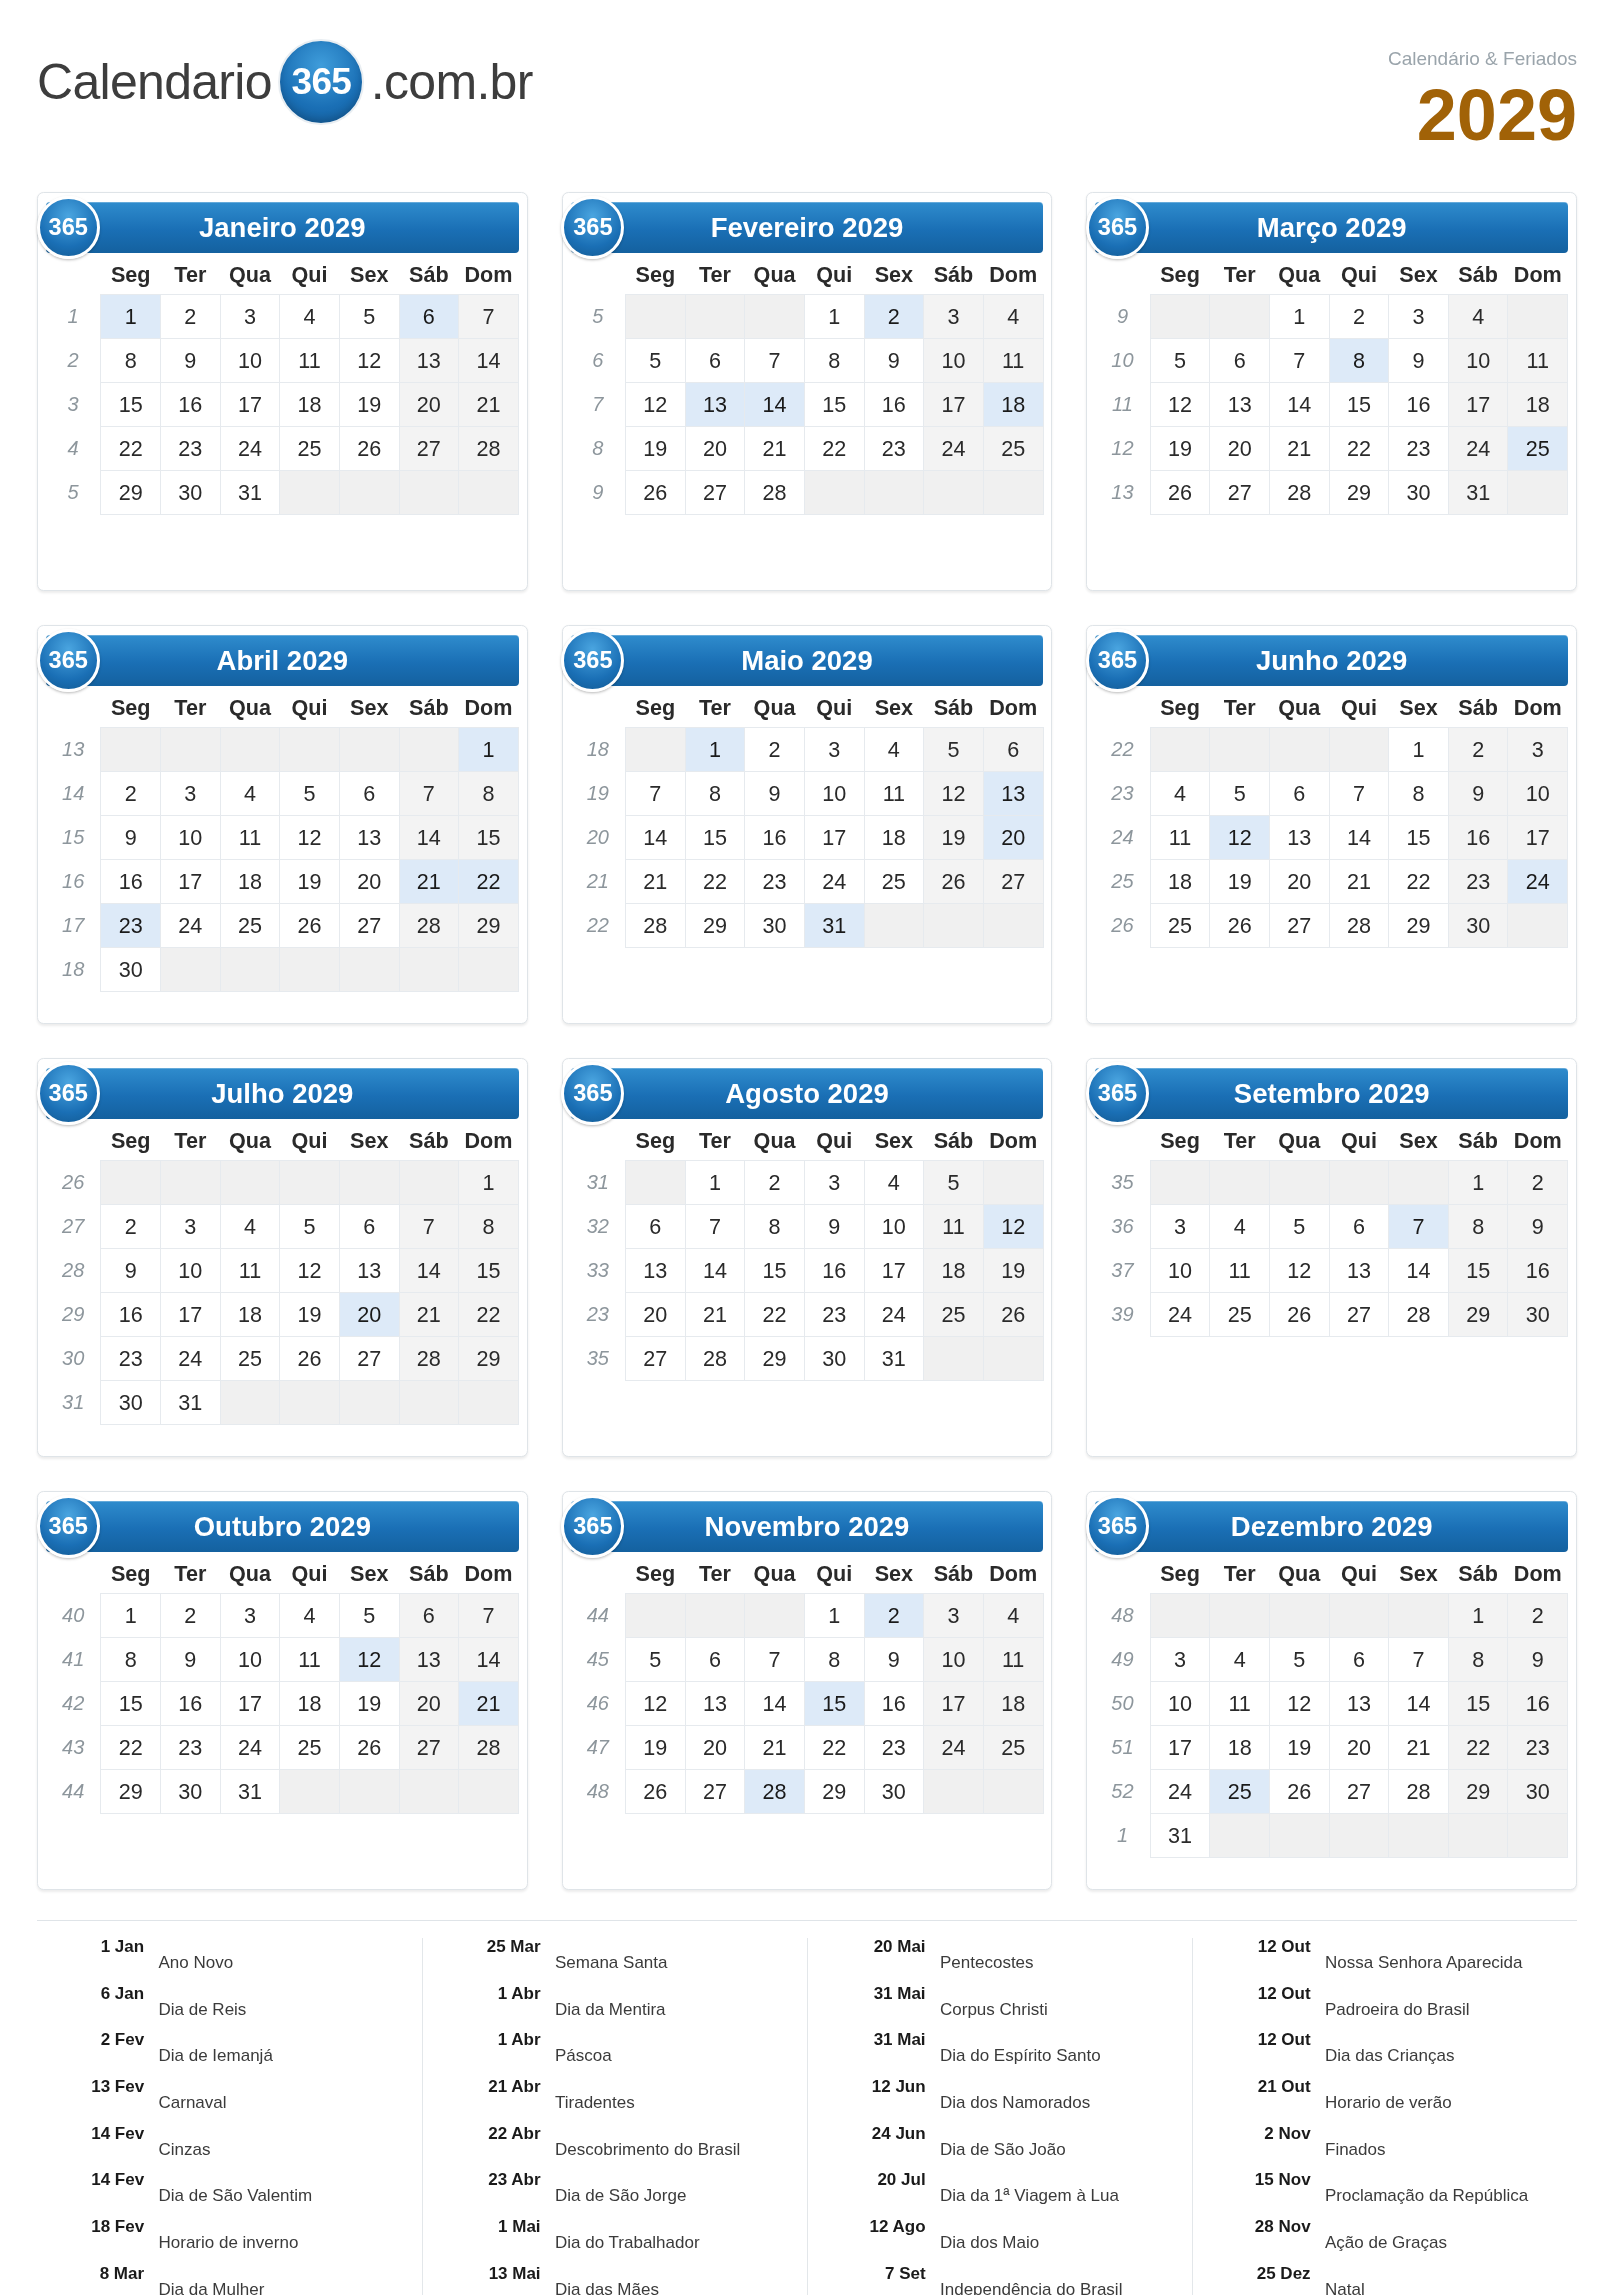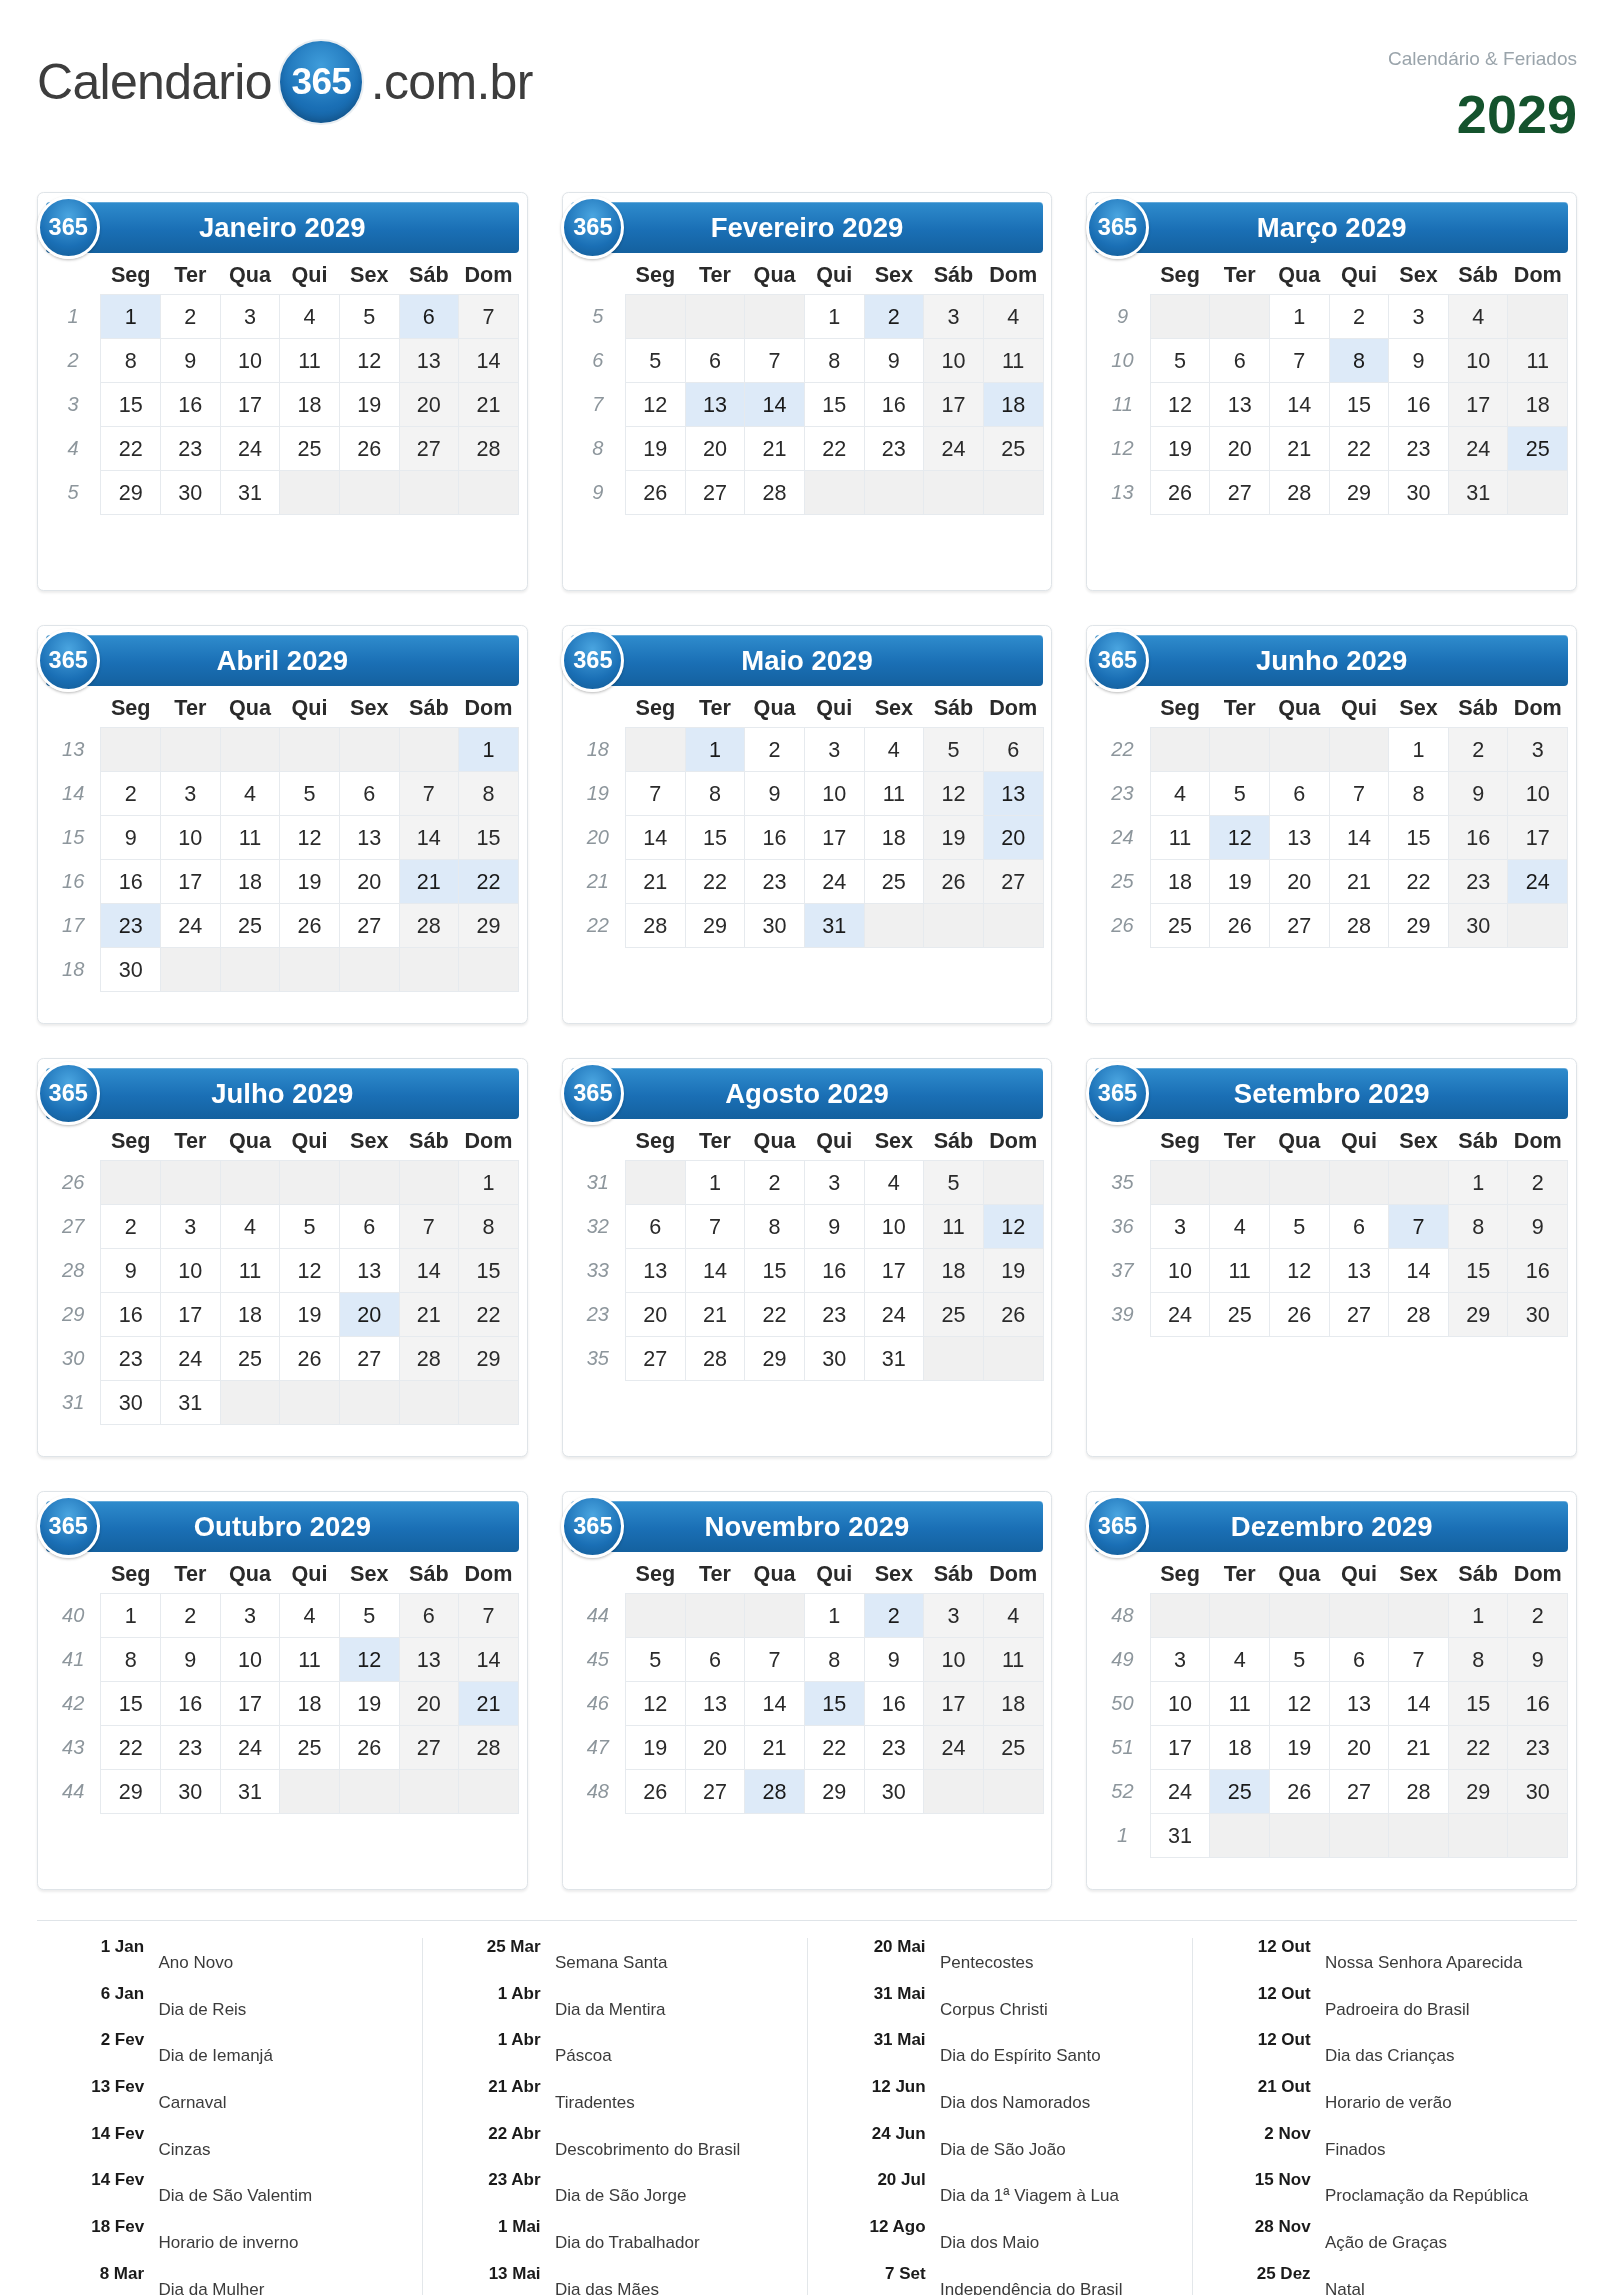--- a/index.html
+++ b/index.html
@@ -21,21 +21,21 @@
     width: 86px; height: 86px; border-radius: 50%;
     background: radial-gradient(circle at 50% 30%, #3f9ddb 0%, #1a6fb5 60%, #135a96 100%);
     color: #fff; font-weight: bold; font-size: 37px;
     display: flex; align-items: center; justify-content: center;
     margin: 0 6.5px; box-shadow: inset 0 -3.9px 7.9px rgba(0,0,0,.15);
     border: 2px solid #e9eef2;
   }
   .logo .dotcom { color: #3d3d3d; font-weight: 400; }
   .header-right { text-align: right; }
   .header-right .sub { color: #9aa4ab; font-size: 19px; margin-top: 9.2px; }
-  .header-right .year { color: #14532d; font-size: 54px; font-weight: bold; line-height: 1.0; margin-top: 17px; }
+  .header-right .year { color: #a16207; font-size: 72px; font-weight: bold; line-height: 1.0; margin-top: 9px; }
 
   
   .months { display: grid; grid-template-columns: repeat(3, 1fr); gap: 34px 34px; margin-top: 22px; }
   .month {
     background: #fff;
     border: 0.7px solid #dfe4e8;
     border-radius: 6.5px;
     box-shadow: 0 1.3px 2.6px rgba(0,0,0,.08);
     position: relative;
     padding: 0 0 11.8px 0;

